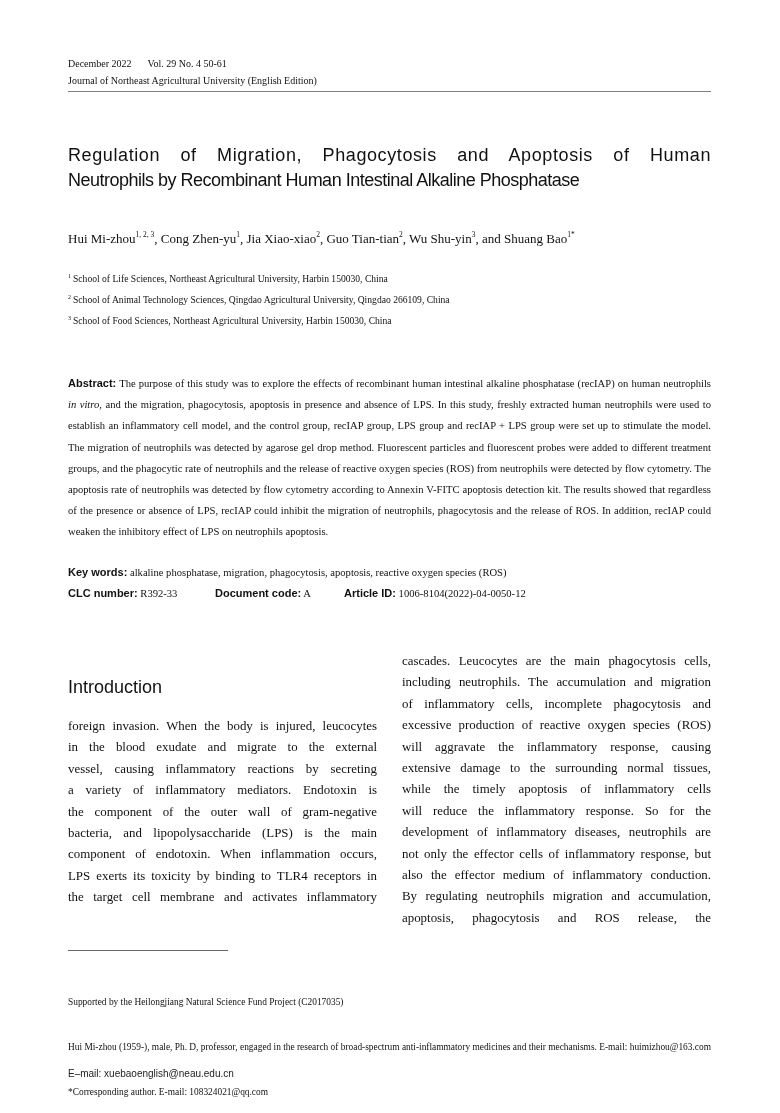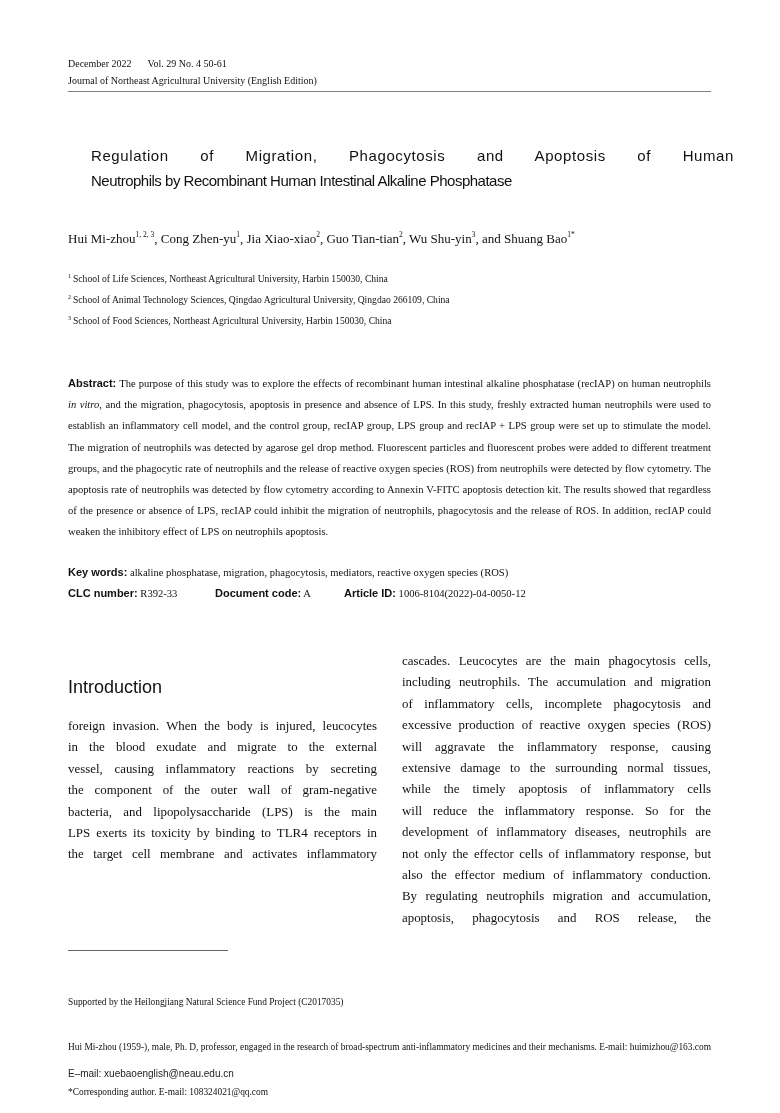--- a/index.html
+++ b/index.html
@@ -5,21 +5,21 @@
     html, body { margin: 0; padding: 0; background: #ffffff; }
     body { width: 780px; height: 1113px; position: relative; overflow: hidden; color: #111; }
     .serif { font-family: "Liberation Serif", "DejaVu Serif", serif; }
     .sans { font-family: "Liberation Sans", "DejaVu Sans", sans-serif; }
     .abs { position: absolute; }
 
     #running-head { left: 68px; top: 55px; width: 643px; font-size: 10px; line-height: 17px; }
     #running-head .gap { display: inline-block; width: 16px; }
     #head-rule { left: 68px; top: 91px; width: 643px; height: 0; border-top: 1.5px solid #808080; }
 
-    #title { left: 68px; top: 143px; width: 643px; font-size: 15px; line-height: 25px; letter-spacing: 0px; margin-left: 23px; }
+    #title { left: 68px; top: 143px; width: 643px; font-size: 18px; line-height: 25px; letter-spacing: 0px; }
     #title .l1 { display: block; text-align: justify; text-align-last: justify; letter-spacing: 0.6px; }
     #title .l2 { display: block; letter-spacing: -0.5px; }
 
     #authors { left: 68px; top: 230px; font-size: 13px; line-height: 18px; white-space: nowrap; }
     #authors sup { font-size: 7.5px; vertical-align: 6px; line-height: 0; text-align: center; }
 
     .aff { left: 68px; font-size: 9.6px; line-height: 14px; white-space: nowrap; }
     .aff sup { font-size: 6px; vertical-align: 4px; line-height: 0; margin-right: 2px; }
     #aff-1 { top: 272px; }
     #aff-2 { top: 293px; }
@@ -66,35 +66,37 @@
 
 <div id="aff-1" class="abs aff serif"><sup>1</sup><span>School of Life Sciences, Northeast Agricultural University, Harbin 150030, China</span></div>
 <div id="aff-2" class="abs aff serif"><sup>2</sup><span>School of Animal Technology Sciences, Qingdao Agricultural University, Qingdao 266109, China</span></div>
 <div id="aff-3" class="abs aff serif"><sup>3</sup><span>School of Food Sciences, Northeast Agricultural University, Harbin 150030, China</span></div>
 
 <div id="abstract" class="abs serif">
   <span class="lbl">Abstract:</span><span> The purpose of this study was to explore the effects of recombinant human intestinal alkaline phosphatase (recIAP) on human neutrophils </span><i>in vitro</i><span>, and the migration, phagocytosis, apoptosis in presence and absence of LPS. In this study, freshly extracted human neutrophils were used to establish an inflammatory cell model, and the control group, recIAP group, LPS group and recIAP + LPS group were set up to stimulate the model. The migration of neutrophils was detected by agarose gel drop method. Fluorescent particles and fluorescent probes were added to different treatment groups, and the phagocytic rate of neutrophils and the release of reactive oxygen species (ROS) from neutrophils were detected by flow cytometry. The apoptosis rate of neutrophils was detected by flow cytometry according to Annexin V-FITC apoptosis detection kit. The results showed that regardless of the presence or absence of LPS, recIAP could inhibit the migration of neutrophils, phagocytosis and the release of ROS. In addition, recIAP could weaken the inhibitory effect of LPS on neutrophils apoptosis.</span>
 </div>
 
 <div id="keywords" class="abs serif">
-  <span class="lbl">Key words:</span><span> alkaline phosphatase, migration, phagocytosis, mediators, reactive oxygen species (ROS)</span>
+  <span class="lbl">Key words:</span><span> alkaline phosphatase, migration, phagocytosis, apoptosis, reactive oxygen species (ROS)</span>
 </div>
 
 <div id="meta-line" class="abs serif">
   <span class="field f1"><span class="lbl">CLC number:</span><span> R392-33</span></span><span class="field f2"><span class="lbl">Document code:</span><span> A</span></span><span class="field"><span class="lbl">Article ID:</span><span> 1006-8104(2022)-04-0050-12</span></span>
 </div>
 
 <div id="intro-heading" class="abs sans">Introduction</div>
 
 <div id="col-left" class="abs col serif">
   <span class="ln">foreign invasion. When the body is injured, leucocytes</span>
   <span class="ln">in the blood exudate and migrate to the external</span>
   <span class="ln">vessel, causing inflammatory reactions by secreting</span>
+  <span class="ln">a variety of inflammatory mediators. Endotoxin is</span>
   <span class="ln">the component of the outer wall of gram-negative</span>
   <span class="ln">bacteria, and lipopolysaccharide (LPS) is the main</span>
+  <span class="ln">component of endotoxin. When inflammation occurs,</span>
   <span class="ln">LPS exerts its toxicity by binding to TLR4 receptors in</span>
   <span class="ln">the target cell membrane and activates inflammatory</span>
 </div>
 
 <div id="col-right" class="abs col serif">
   <span class="ln">cascades. Leucocytes are the main phagocytosis cells,</span>
   <span class="ln">including neutrophils. The accumulation and migration</span>
   <span class="ln">of inflammatory cells, incomplete phagocytosis and</span>
   <span class="ln">excessive production of reactive oxygen species (ROS)</span>
   <span class="ln">will aggravate the inflammatory response, causing</span>

